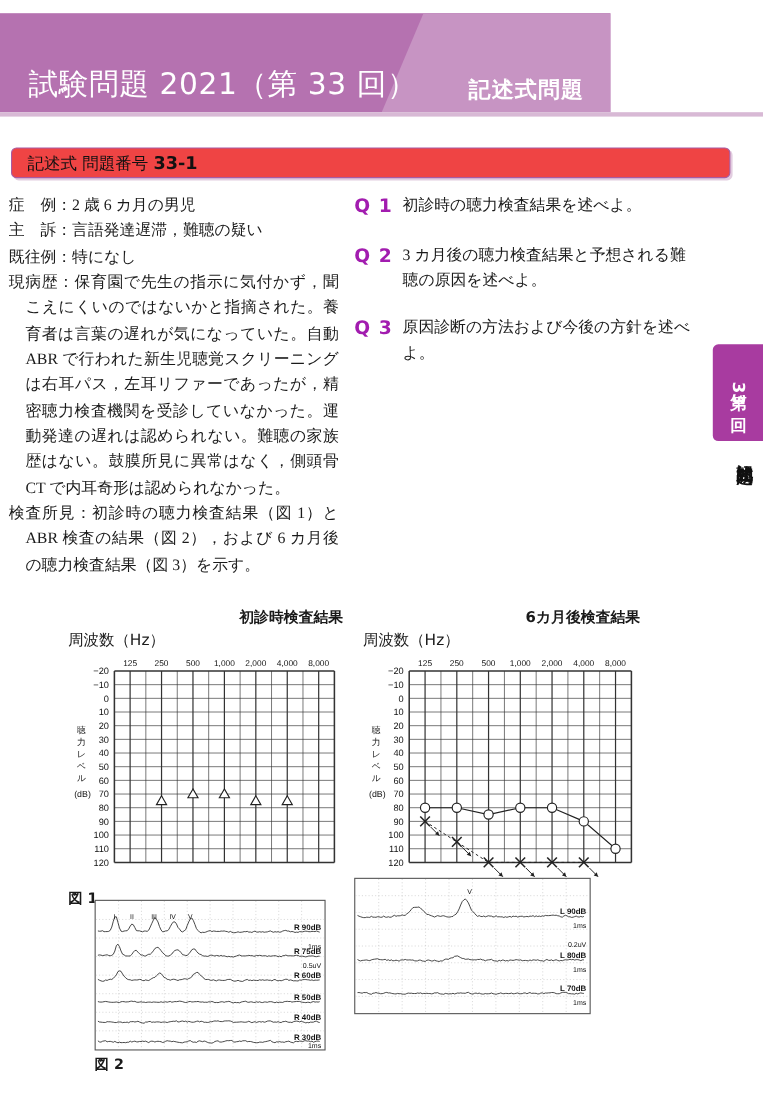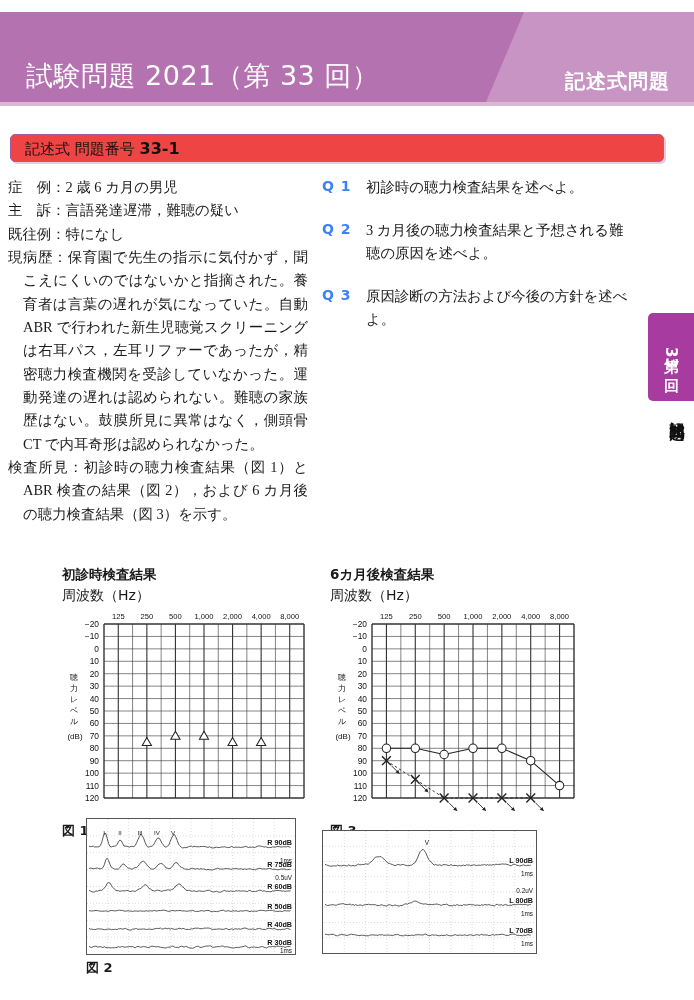--- a/index.html
+++ b/index.html
@@ -7,21 +7,21 @@
   body{
     width:694px;height:1000px;
     background:#ffffff;
     font-family:"Liberation Serif","DejaVu Serif",serif;
     color:#1a1a1a;
     position:relative;
     overflow:hidden;
   }
   
   .header-band{
-    position:absolute;left:0;top:12px;width:694px;height:90px;
+    position:absolute;left:0;top:12px;width:555px;height:90px;
     background:#b572b0;
     overflow:hidden;
   }
   .header-band .tint{
     position:absolute;right:0;top:0;width:208px;height:90px;
     background:#c794c3;
     clip-path:polygon(38px 0,208px 0,208px 90px,0 90px);
   }
   .header-title{
     position:absolute;left:26px;top:46px;
@@ -83,32 +83,31 @@
   .cl-body{margin:0;text-align:justify;}
   .indent1{padding-left:1.05em;text-indent:-1.05em;}
 
   .col-right{
     position:absolute;left:322px;top:176px;width:306px;
     font-size:14.4px;line-height:1.6;
   }
   .qrow{display:flex;align-items:flex-start;margin-bottom:20px;}
   .qlabel{
     flex:0 0 auto;width:44px;
-    color:#3b82f6;font-weight:700;font-size:14px;
+    color:#a21caf;font-weight:700;font-size:17px;
     font-family:"DejaVu Sans","Liberation Sans",sans-serif;
     letter-spacing:1px;line-height:1.45;
   }
   .qtext{flex:1 1 auto;}
   
   .fig{position:absolute;}
   .fig-title{
-    text-align:left;font-size:13.5px;font-weight:700;
+    text-align:right;font-size:13.5px;font-weight:700;
     font-family:"DejaVu Sans","Liberation Sans",sans-serif;
     margin-bottom:3px;
-    margin-top:14px;
   }
   .fig-sub{
     text-align:left;font-size:14px;
     font-family:"DejaVu Sans","Liberation Sans",sans-serif;
     margin-bottom:1px;
   }
   .fig-cap{
     font-size:13px;font-weight:700;margin-top:4px;
     font-family:"DejaVu Sans","Liberation Sans",sans-serif;
   }
@@ -374,21 +373,21 @@
       <text x="17" y="16" font-size="6.2" text-anchor="middle" font-family="&quot;Liberation Sans&quot;,&quot;DejaVu Sans&quot;,sans-serif" fill="#111">I</text>
       <text x="33" y="16" font-size="6.2" text-anchor="middle" font-family="&quot;Liberation Sans&quot;,&quot;DejaVu Sans&quot;,sans-serif" fill="#111">II</text>
       <text x="53" y="16" font-size="6.2" text-anchor="middle" font-family="&quot;Liberation Sans&quot;,&quot;DejaVu Sans&quot;,sans-serif" fill="#111">III</text>
       <text x="70" y="16" font-size="6.2" text-anchor="middle" font-family="&quot;Liberation Sans&quot;,&quot;DejaVu Sans&quot;,sans-serif" fill="#111">IV</text>
       <text x="86" y="16" font-size="6.2" text-anchor="middle" font-family="&quot;Liberation Sans&quot;,&quot;DejaVu Sans&quot;,sans-serif" fill="#111">V</text>
       <text x="205" y="44" font-size="6.4" text-anchor="end" font-family="&quot;Liberation Sans&quot;,&quot;DejaVu Sans&quot;,sans-serif" fill="#111">1ms</text>
       <text x="205" y="134" font-size="6.4" text-anchor="end" font-family="&quot;Liberation Sans&quot;,&quot;DejaVu Sans&quot;,sans-serif" fill="#111">1ms</text>
     </svg>
   <div class="fig-cap">図 2</div>
 </div>
-<div class="fig" style="left:322px;top:830px;width:215px;">
+<div class="fig" style="left:322px;top:798px;width:215px;">
   <svg id="svg-abr-l" class="abr-box" width="213" height="122" viewBox="0 0 213 122">
       <line x1="21.3" y1="0" x2="21.3" y2="122" stroke="#bbb" stroke-width="0.5" stroke-dasharray="1 2"></line>
       <line x1="42.6" y1="0" x2="42.6" y2="122" stroke="#bbb" stroke-width="0.5" stroke-dasharray="1 2"></line>
       <line x1="63.9" y1="0" x2="63.9" y2="122" stroke="#bbb" stroke-width="0.5" stroke-dasharray="1 2"></line>
       <line x1="85.2" y1="0" x2="85.2" y2="122" stroke="#bbb" stroke-width="0.5" stroke-dasharray="1 2"></line>
       <line x1="106.5" y1="0" x2="106.5" y2="122" stroke="#bbb" stroke-width="0.5" stroke-dasharray="1 2"></line>
       <line x1="127.8" y1="0" x2="127.8" y2="122" stroke="#bbb" stroke-width="0.5" stroke-dasharray="1 2"></line>
       <line x1="149.1" y1="0" x2="149.1" y2="122" stroke="#bbb" stroke-width="0.5" stroke-dasharray="1 2"></line>
       <line x1="170.4" y1="0" x2="170.4" y2="122" stroke="#bbb" stroke-width="0.5" stroke-dasharray="1 2"></line>
       <line x1="191.7" y1="0" x2="191.7" y2="122" stroke="#bbb" stroke-width="0.5" stroke-dasharray="1 2"></line>

